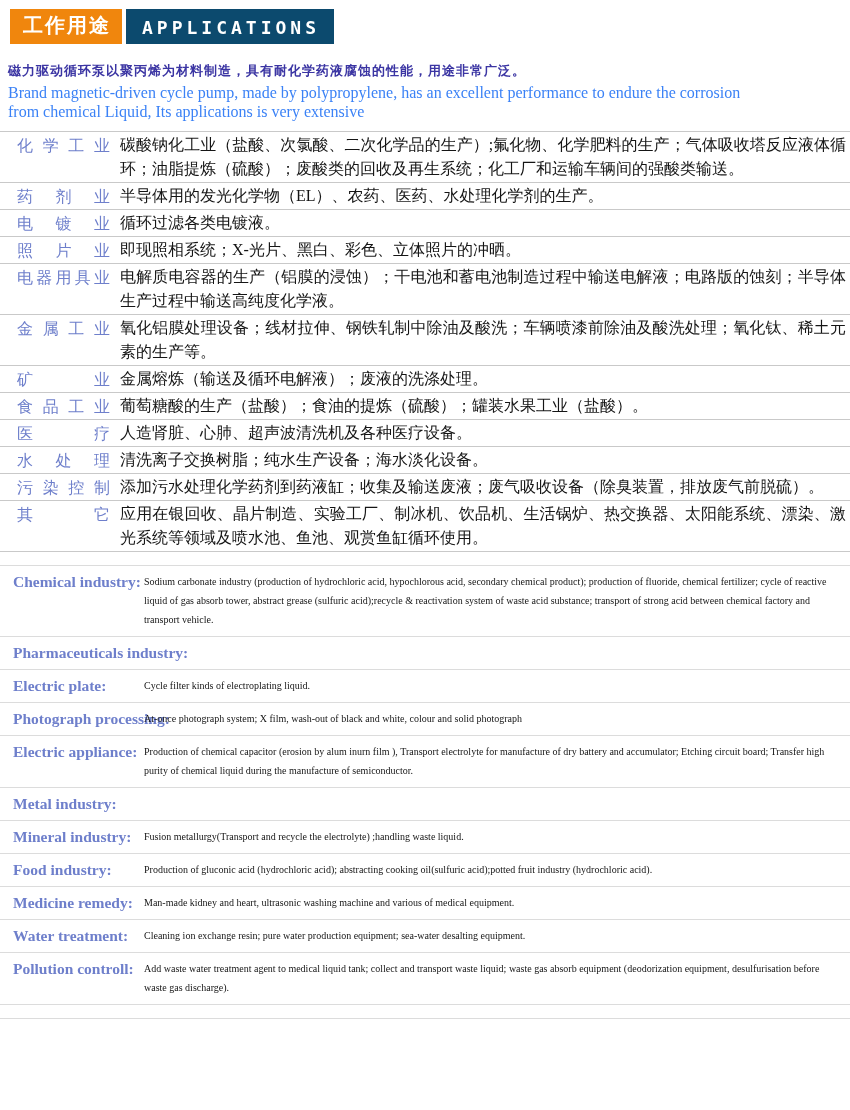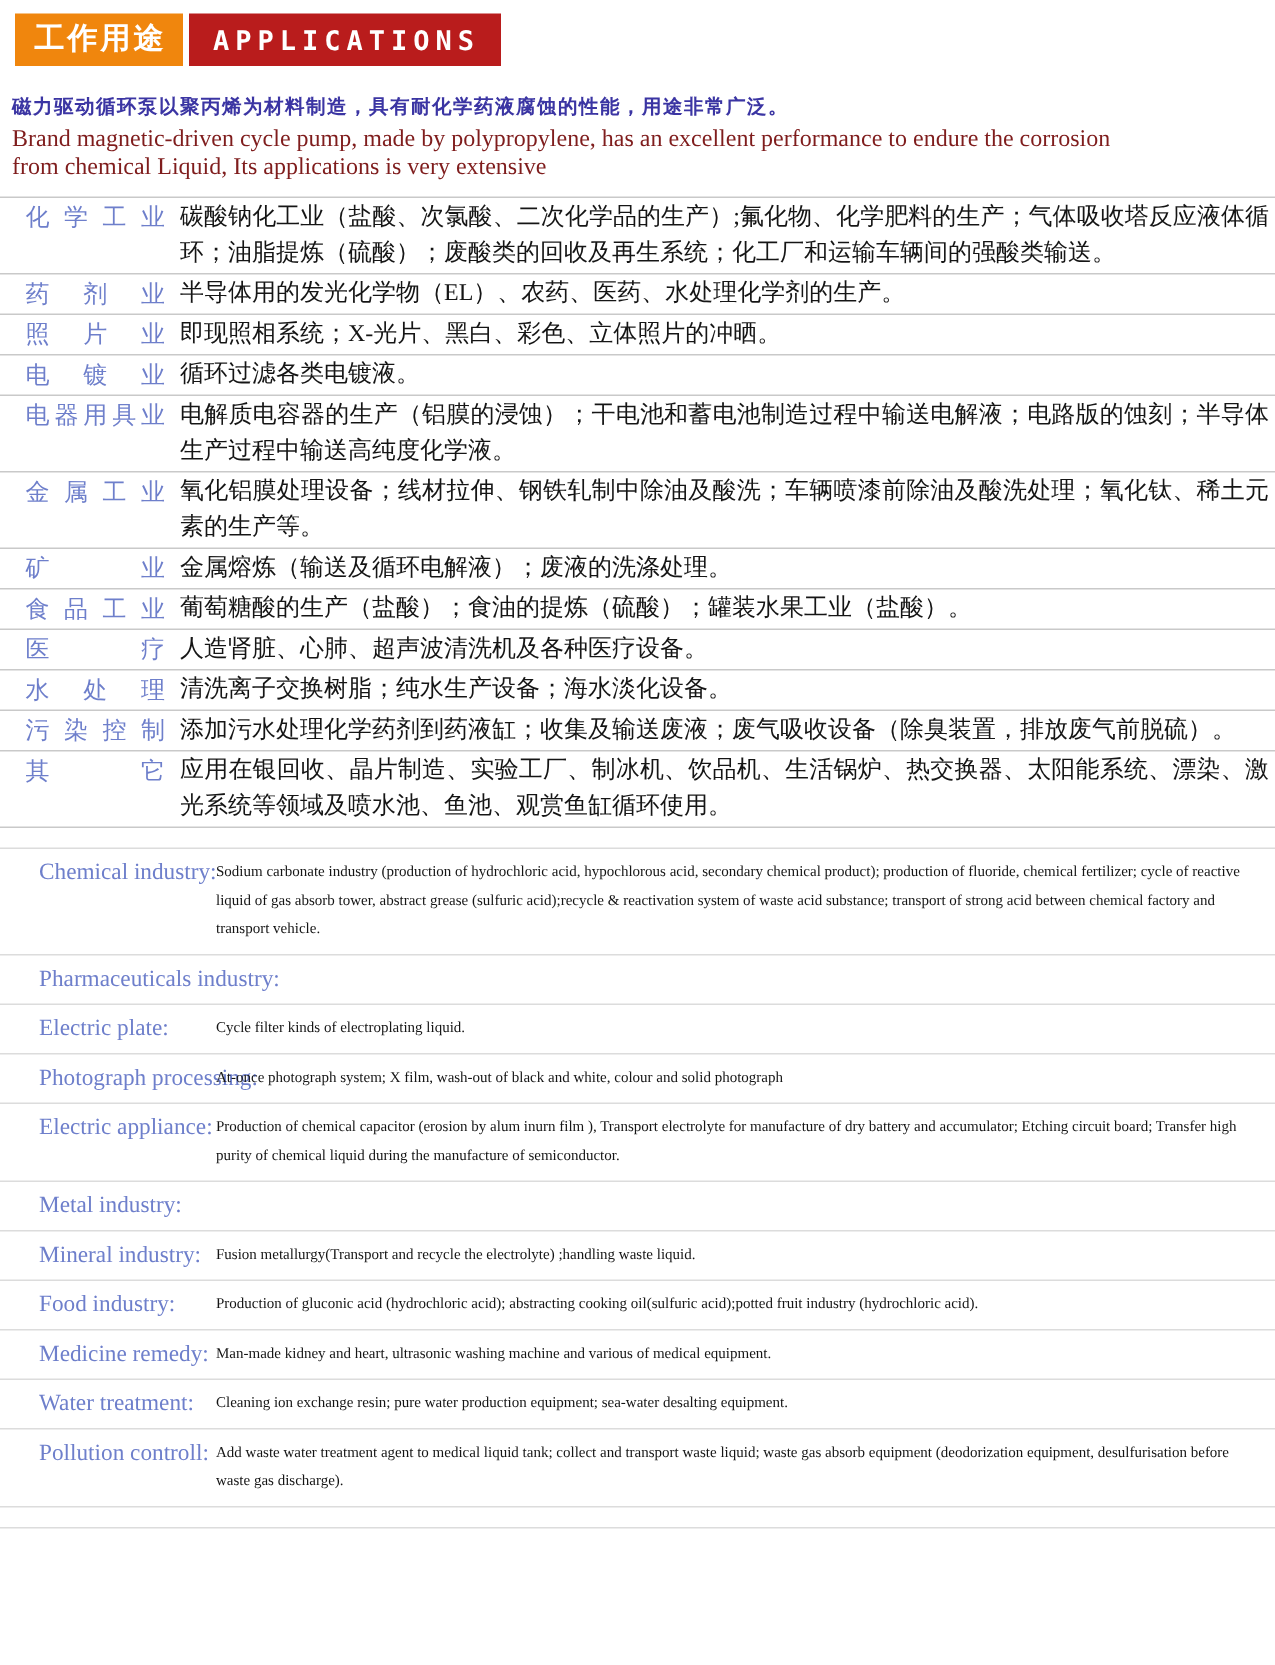--- a/index.html
+++ b/index.html
@@ -12,34 +12,34 @@
   .page { width:850px; height:1110px; background:#fff; position:relative; }
 
   
   .header { display:flex; align-items:stretch; margin:9px 0 16px 10px; gap:4px; }
   .h-zh {
     background:#F0860D; color:#fff;
     font-family:"Liberation Sans", sans-serif; font-weight:bold;
     font-size:20px; letter-spacing:2px; padding:3px 11px 5px 13px;
   }
   .h-en {
-    background:#b91c1c; color:#fff;
+    background:#0c4a6e; color:#fff;
     font-family:"DejaVu Sans Mono", monospace; font-weight:bold;
     font-size:18px; letter-spacing:4px; padding:5px 14px 3px 16px;
     display:flex; align-items:center;
   }
 
   
   .intro-zh {
     margin:19px 8px 3px 8px; color:#3B35A3;
     font-family:"Liberation Sans", sans-serif; font-weight:bold;
     font-size:13px; letter-spacing:1px; line-height:1.3;
   }
   .intro-en {
-    margin:0 8px; color:#7f1d1d;
+    margin:0 8px; color:#3b82f6;
     font-size:16px; line-height:1.22;
   }
 
   
   .zh-table { margin-top:9px; border-top:1px solid #c9c9c9; }
   .zh-table .row { display:flex; border-bottom:1px solid #c9c9c9; padding:1px 2px; }
   .zh-table .label {
     width:93px; min-width:93px; margin-left:15px; margin-right:10px;
     color:#6E7FCB; font-size:16px; padding-top:1px;
     text-align:justify; text-align-last:justify;
@@ -47,22 +47,22 @@
   }
   .zh-table .text {
     flex:1; font-size:16px; line-height:24px; color:#151515;
     text-align:justify; padding-right:2px;
   }
 
   
   .en-table { margin-top:13px; border-top:1px solid #dcdcdc; }
   .en-table .row { display:flex; border-bottom:1px solid #dcdcdc; padding:6px 2px 7px 0; }
   .en-table .label {
-    width:141px; min-width:141px; padding-left:26px;
-    color:#6E7FCB; font-size:15.5px; line-height:19px; white-space:nowrap; overflow:visible;
+    width:141px; min-width:141px; padding-left:13px;
+    color:#6E7FCB; font-size:15.5px; line-height:19px; white-space:nowrap; overflow:visible;font-weight:bold;
   }
   .en-table .text {
     flex:1; font-size:10px; line-height:19px; color:#151515; padding-left:3px; padding-right:4px;
   }
 </style>
 </head>
 <body>
 
 <div class="page">
 
@@ -78,26 +78,26 @@
   <div class="zh-table" id="zh-table">
       <div class="row">
         <div class="label">化学工业</div>
         <div class="text">碳酸钠化工业（盐酸、次氯酸、二次化学品的生产）;氟化物、化学肥料的生产；气体吸收塔反应液体循环；油脂提炼（硫酸）；废酸类的回收及再生系统；化工厂和运输车辆间的强酸类输送。</div>
       </div>
       <div class="row">
         <div class="label">药剂业</div>
         <div class="text">半导体用的发光化学物（EL）、农药、医药、水处理化学剂的生产。</div>
       </div>
       <div class="row">
+        <div class="label">电镀业</div>
+        <div class="text">循环过滤各类电镀液。</div>
+      </div>
+      <div class="row">
         <div class="label">照片业</div>
         <div class="text">即现照相系统；X-光片、黑白、彩色、立体照片的冲晒。</div>
-      </div>
-      <div class="row">
-        <div class="label">电镀业</div>
-        <div class="text">循环过滤各类电镀液。</div>
       </div>
       <div class="row">
         <div class="label">电器用具业</div>
         <div class="text">电解质电容器的生产（铝膜的浸蚀）；干电池和蓄电池制造过程中输送电解液；电路版的蚀刻；半导体生产过程中输送高纯度化学液。</div>
       </div>
       <div class="row">
         <div class="label">金属工业</div>
         <div class="text">氧化铝膜处理设备；线材拉伸、钢铁轧制中除油及酸洗；车辆喷漆前除油及酸洗处理；氧化钛、稀土元素的生产等。</div>
       </div>
       <div class="row">

